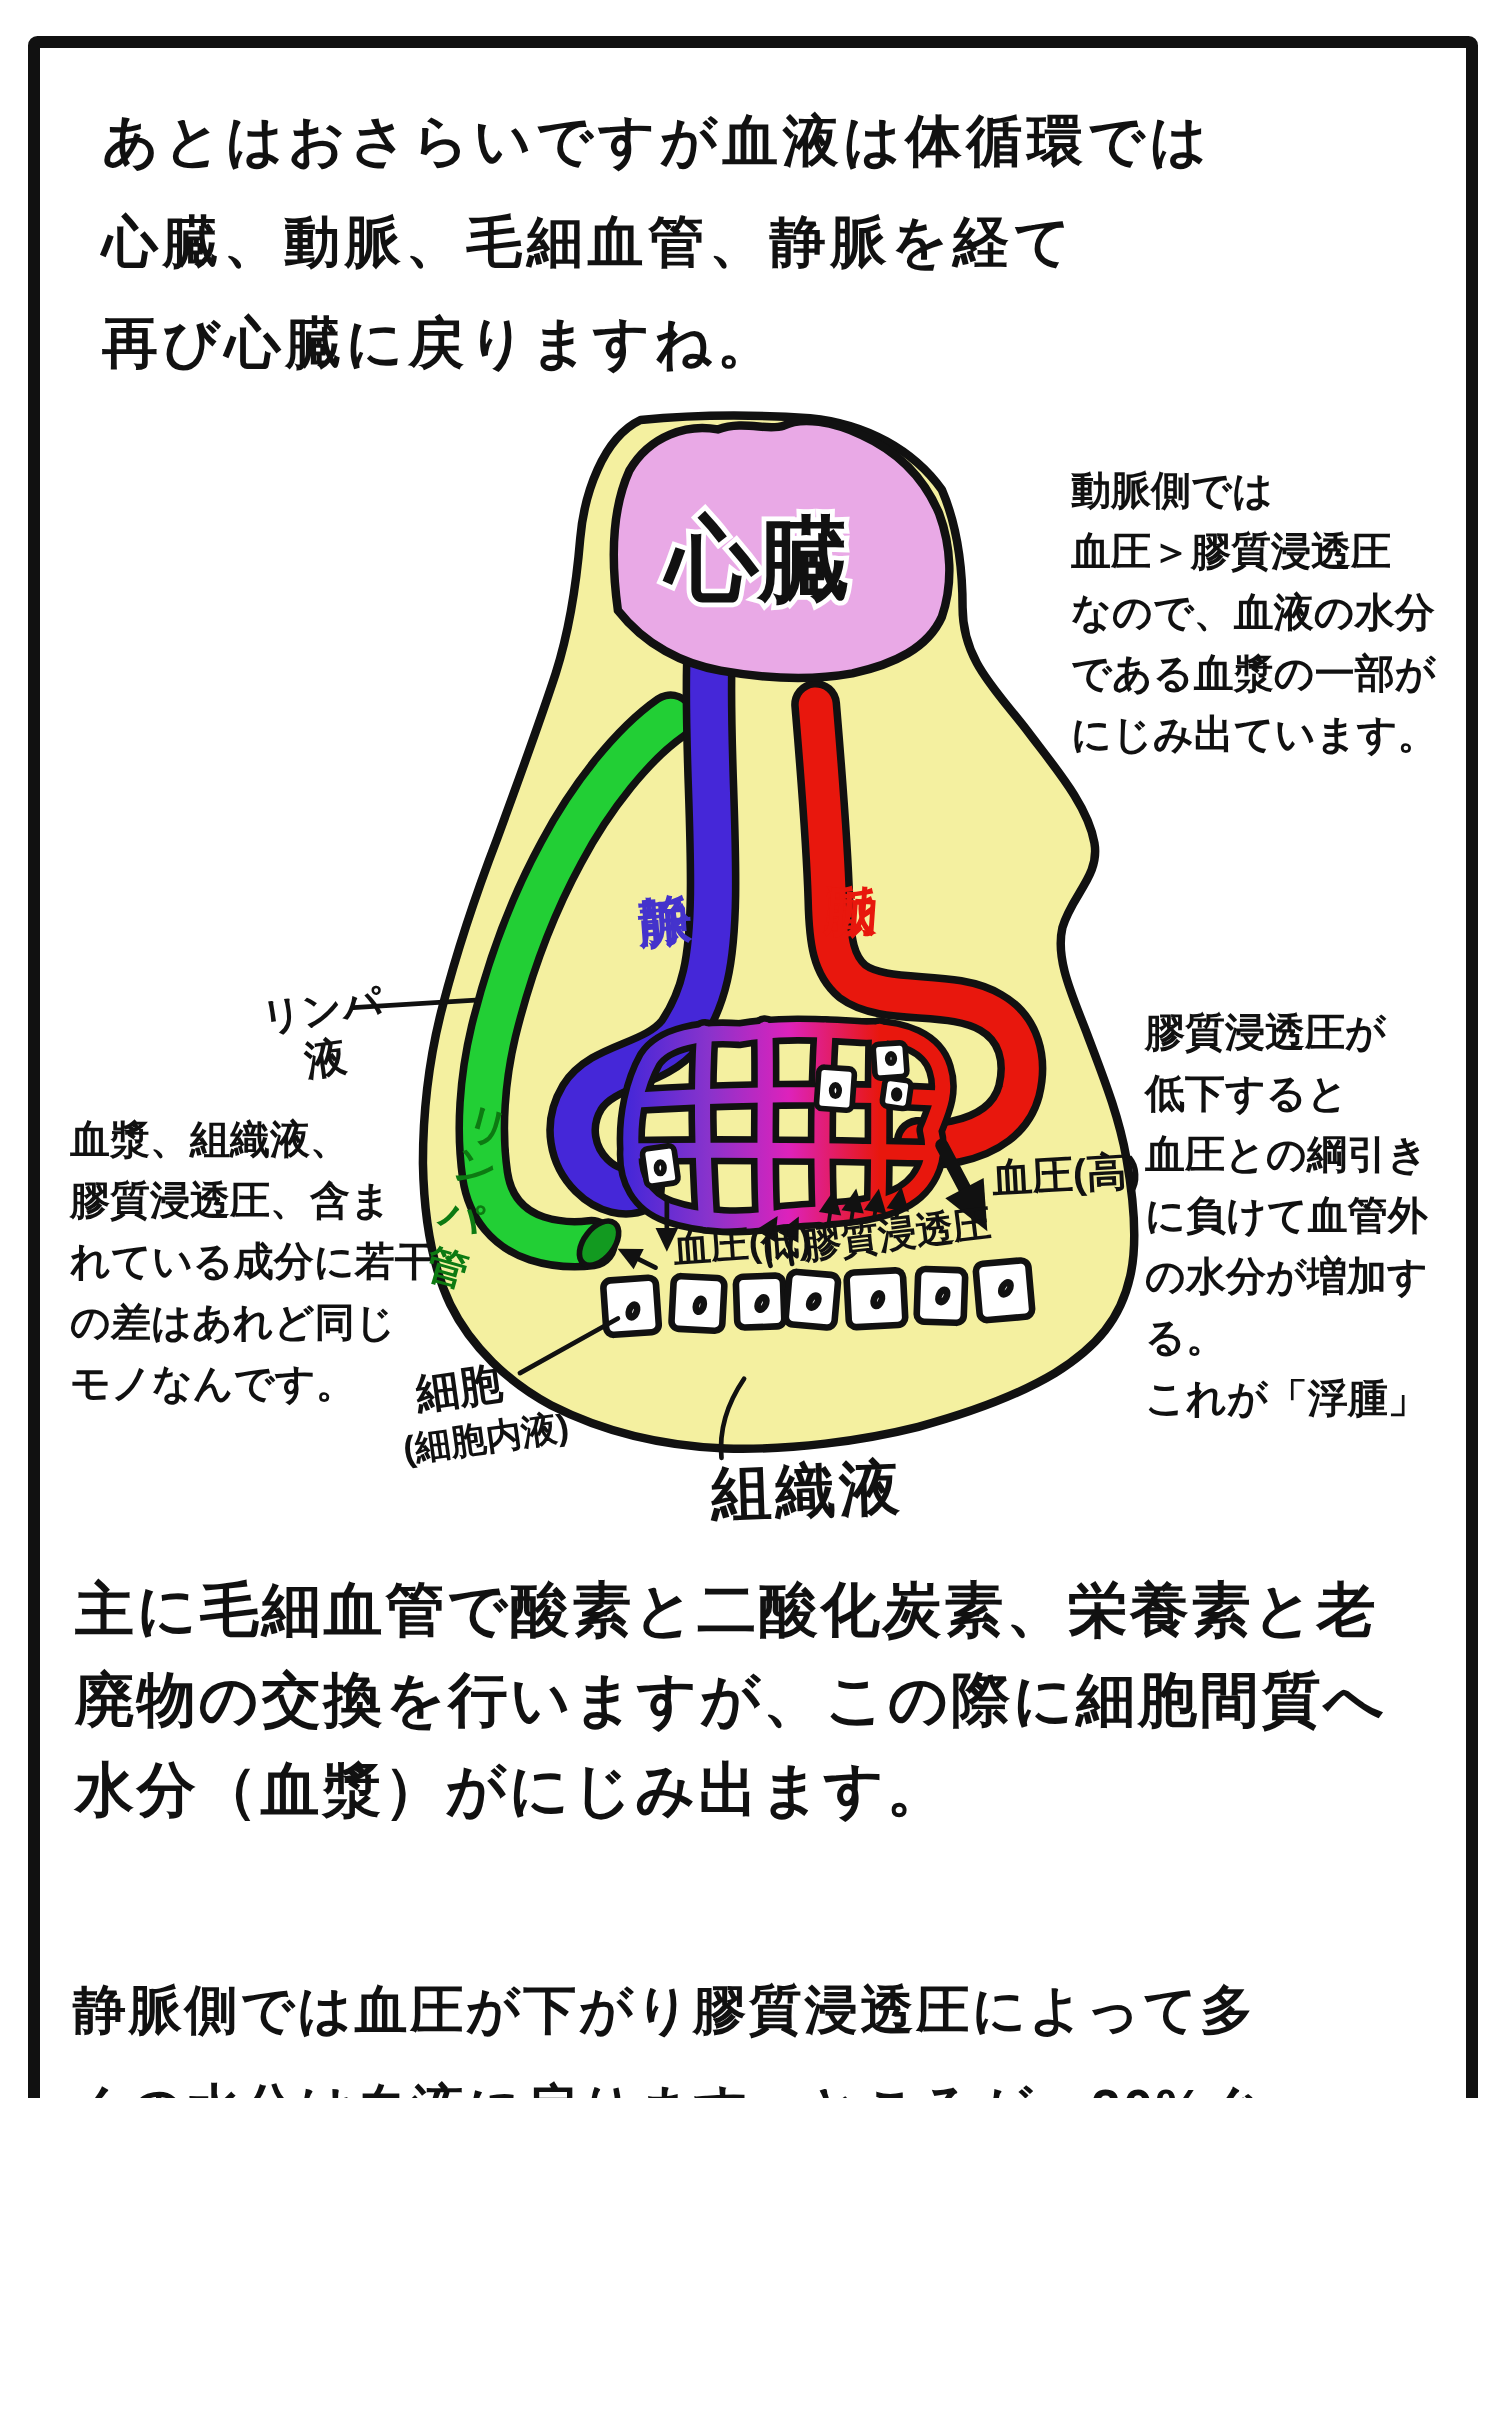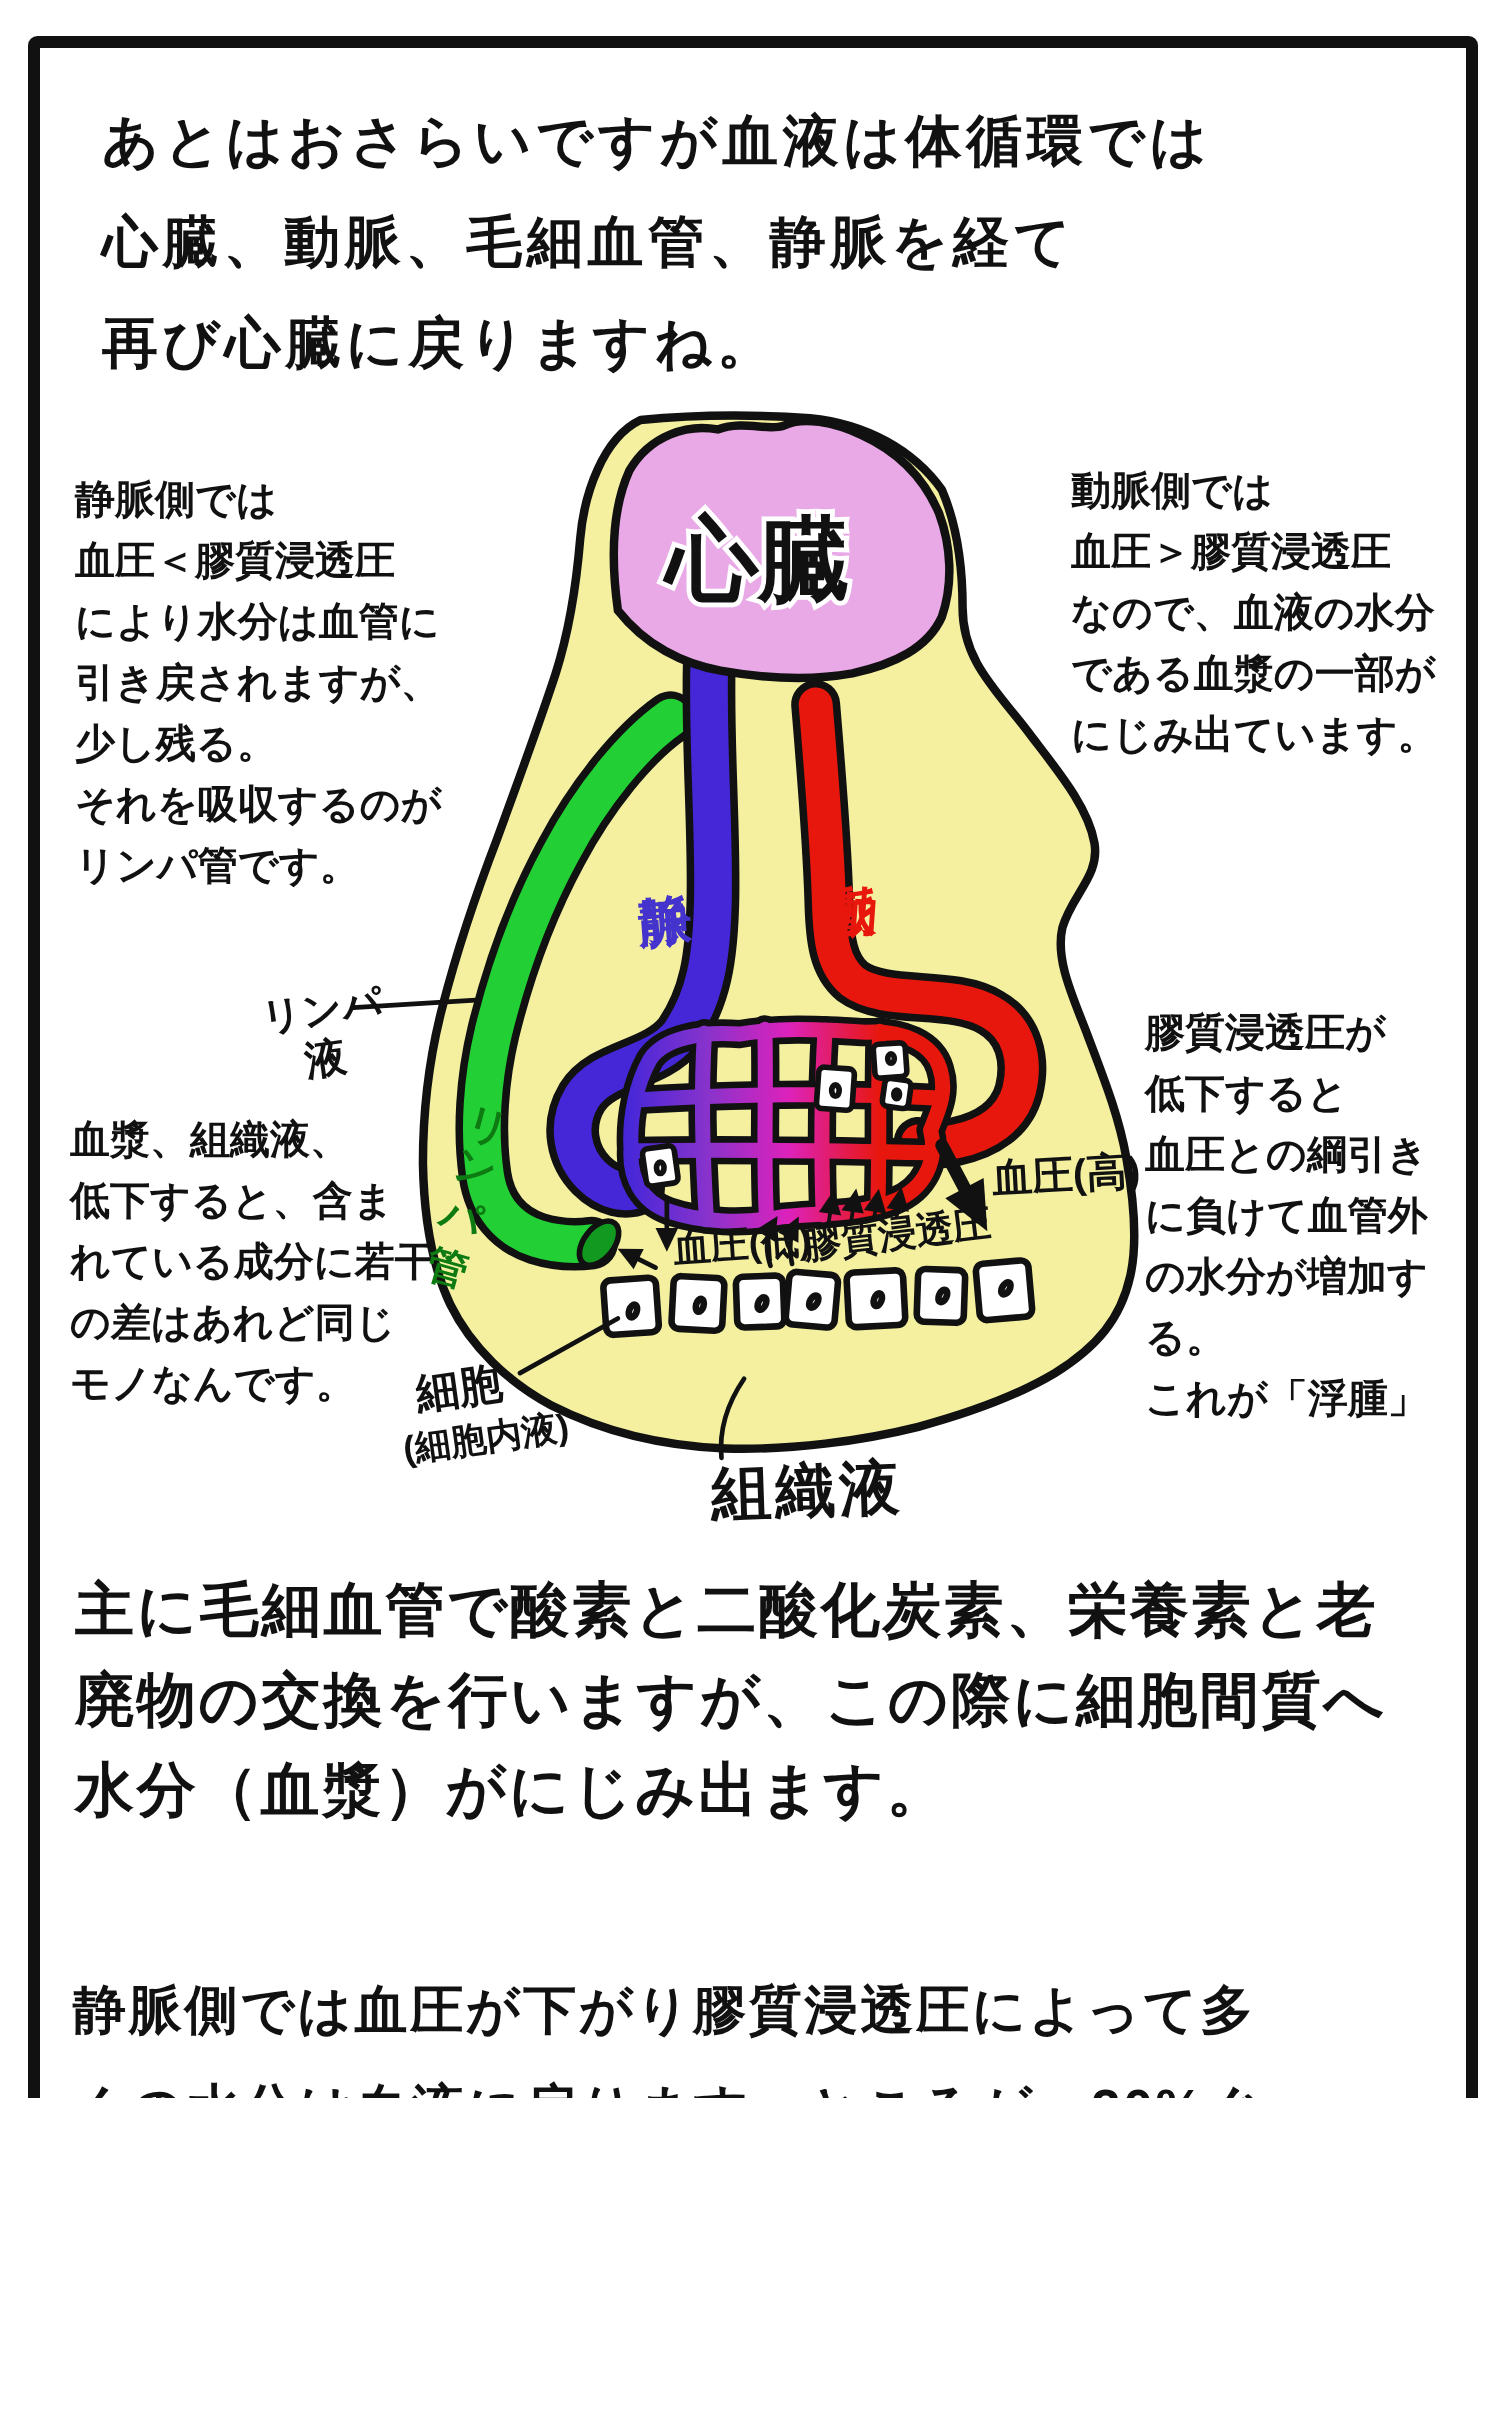--- a/index.html
+++ b/index.html
@@ -28,41 +28,34 @@
 <body>
 
 <div id="canvas">
 
   <div class="frame"></div>
 
   <div class="txt para-top">あとはおさらいですが血液は体循環では
 心臓、動脈、毛細血管、静脈を経て
 再び心臓に戻りますね。</div>
 
-  <div class="txt note note-vein">静脈側では
-血圧＜膠質浸透圧
-により水分は血管に
-引き戻されますが、
-少し残る。
-それを吸収するのが
-リンパ管です。</div>
   <div class="txt note note-artery">動脈側では
 血圧＞膠質浸透圧
 なので、血液の水分
 である血漿の一部が
 にじみ出ています。</div>
   <div class="txt note note-osmo">膠質浸透圧が
 低下すると
 血圧との綱引き
 に負けて血管外
 の水分が増加す
 る。
 これが「浮腫」</div>
   <div class="txt note note-same">血漿、組織液、
-低下すると、含ま
+膠質浸透圧、含ま
 れている成分に若干
 の差はあれど同じ
 モノなんです。</div>
 
   <svg width="1507" height="2411" viewBox="0 0 1600 2560">
     <defs>
       <linearGradient id="meshgrad" gradientUnits="userSpaceOnUse" x1="665" y1="1200" x2="1010" y2="1200">
         <stop offset="0" stop-color="#4527d8"></stop>
         <stop offset="0.25" stop-color="#8833cc"></stop>
         <stop offset="0.5" stop-color="#dd22bb"></stop>

